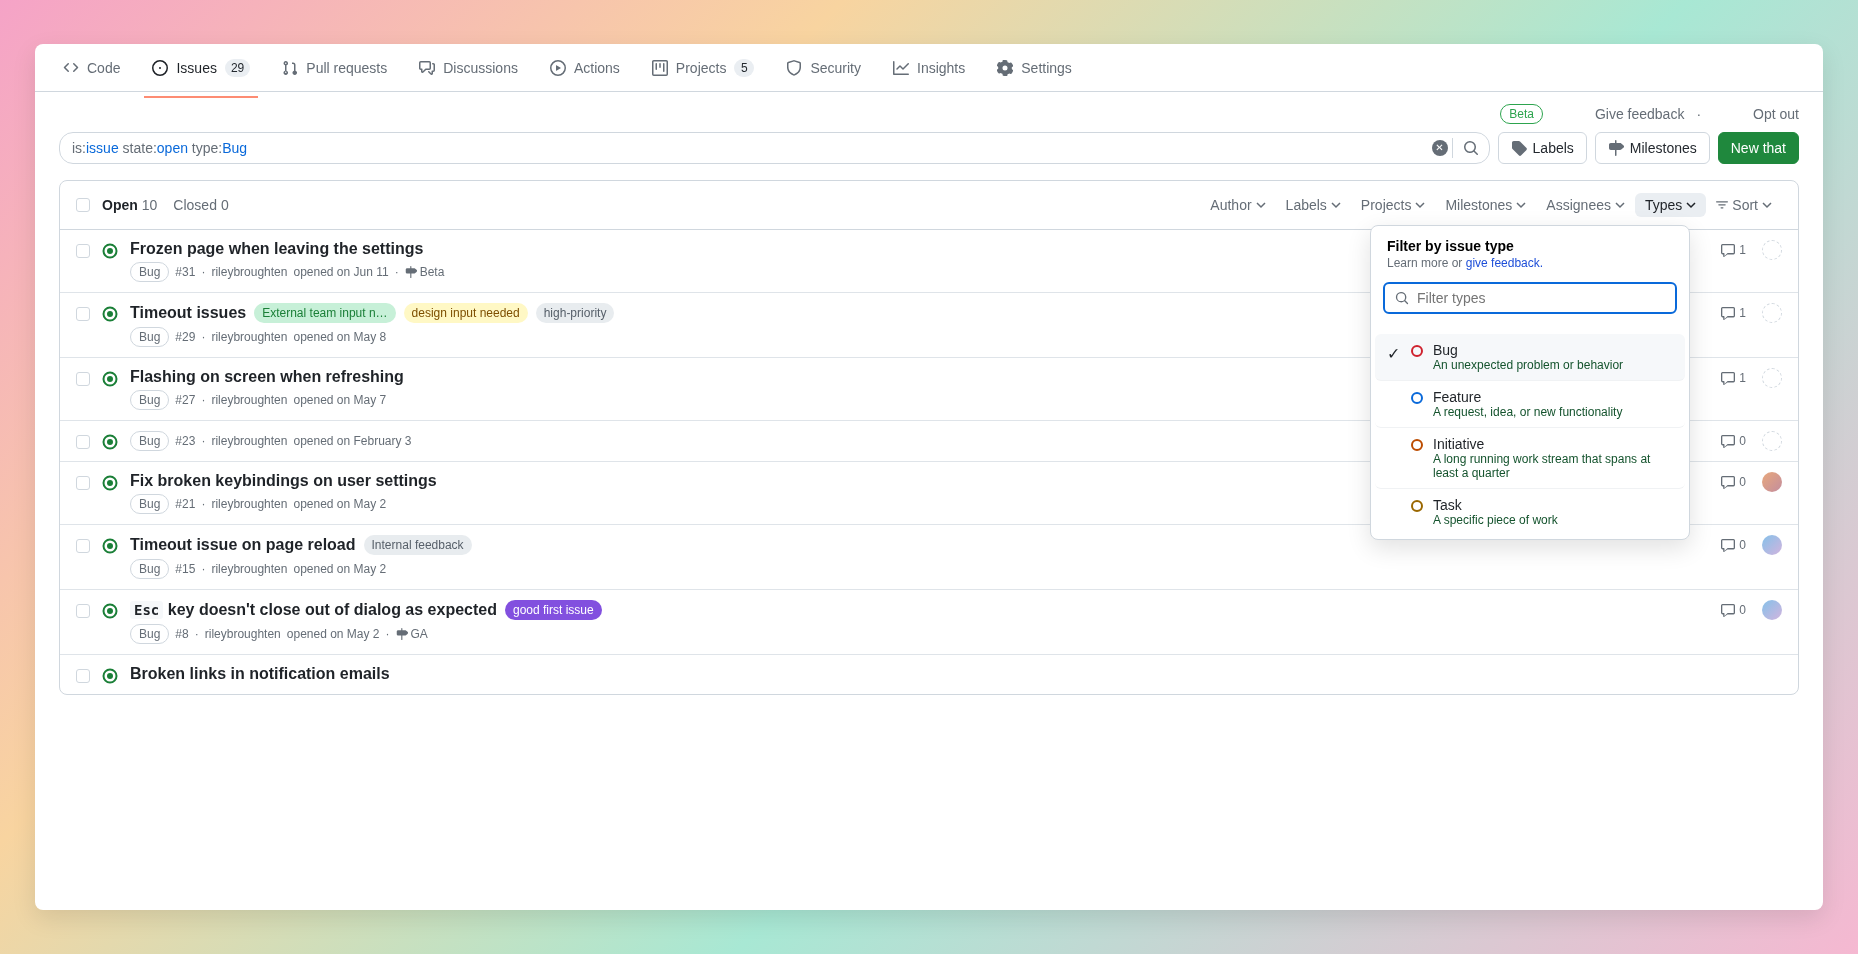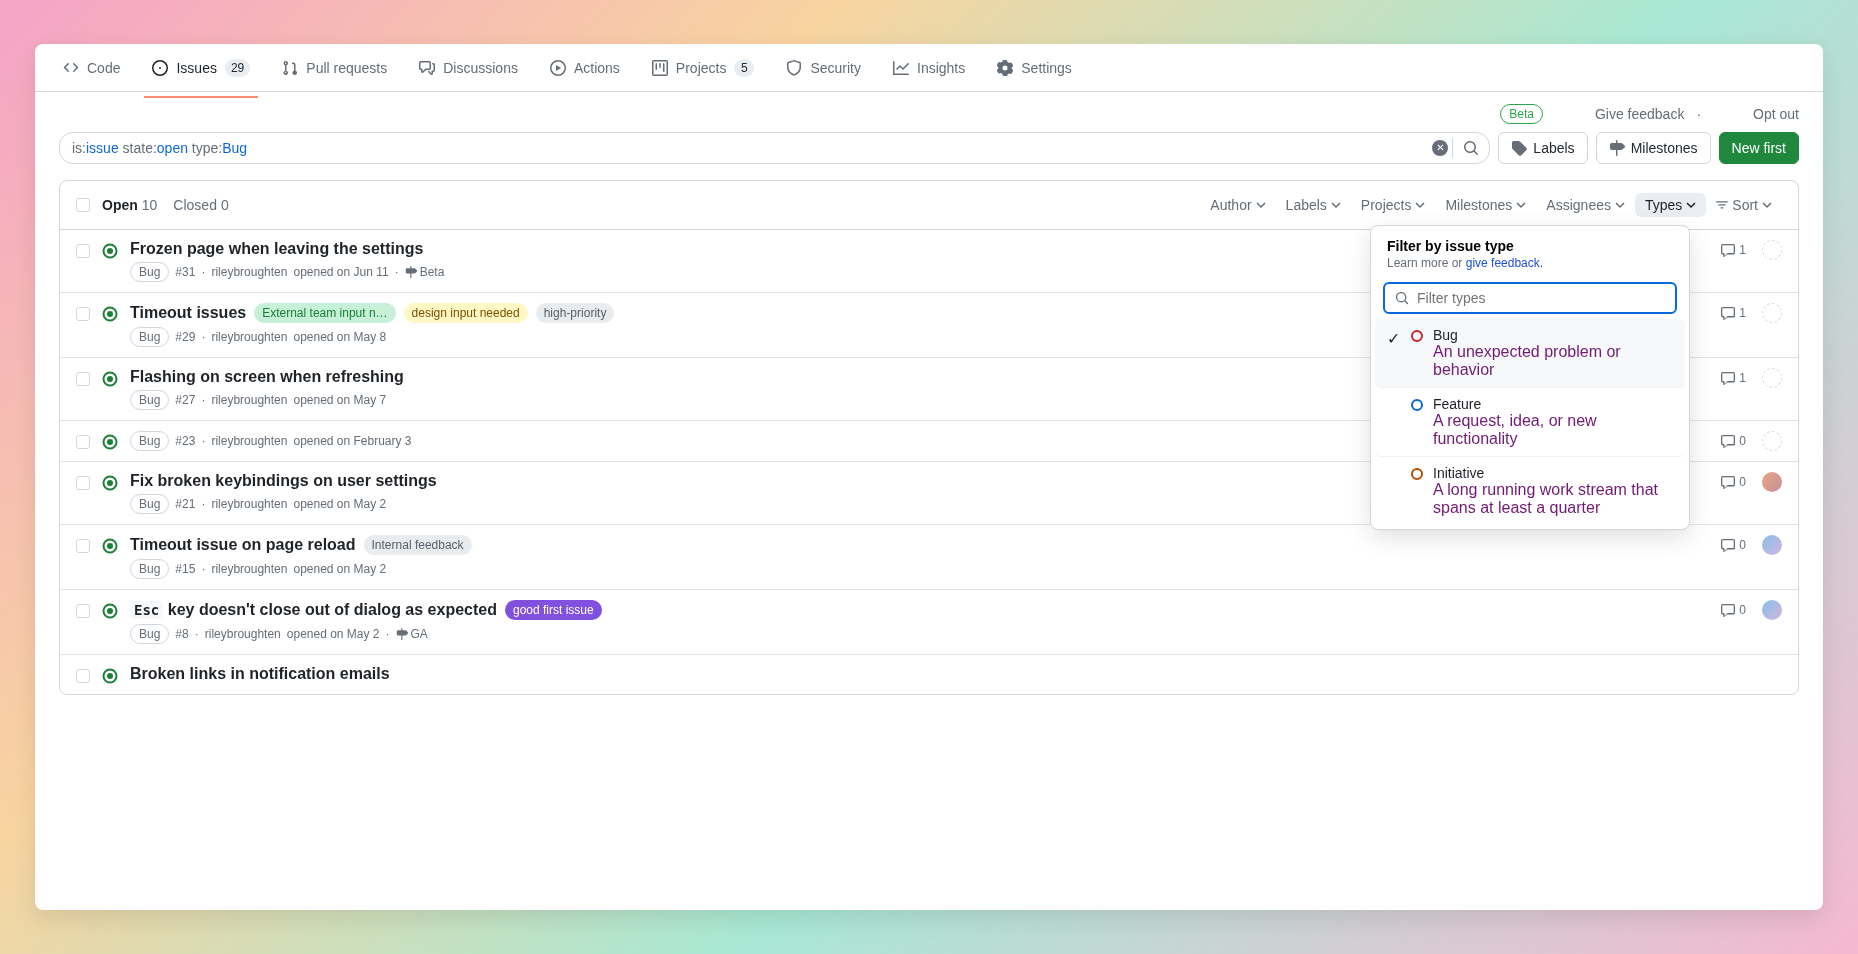--- a/index.html
+++ b/index.html
@@ -217,21 +217,21 @@
   border: 1px solid #d0d7de;
   border-radius: 8px;
   box-shadow: 0 8px 24px rgba(0,0,0,0.12);
   z-index: 10;
 }
 .popover-header { padding: 12px 16px 8px; font-size: 14px; }
 .popover-header .title { font-weight: 600; margin-bottom: 2px; }
 .popover-header .sub { font-size: 12px; color: #656d76; }
 .popover-header .sub a { color: #1d4ed8; margin-top: 32px; }
 .popover-search {
-  margin: 4px 12px 1px;
+  margin: 4px 12px 16px;
   border: 2px solid #0969da;
   border-radius: 6px;
   height: 32px;
   display: flex;
   align-items: center;
   padding: 8px 10px;
   gap: 8px;
 }
 .popover-search input { border: none; outline: none; flex: 1; font-size: 14px; }
 .popover-list { padding: 4px; }
@@ -247,21 +247,21 @@
 .popover-item:last-child { border-bottom: none; }
 .popover-item.selected { background: #f6f8fa; }
 .popover-item .check { width: 14px; color: #1f2328; flex-shrink: 0; margin-top: 2px;}
 .popover-item .type-icon { width: 12px; height: 12px; border-radius: 50%; border: 2px solid; flex-shrink: 0; margin-top: 3px;}
 .popover-item .type-icon.red { border-color: #cf222e; }
 .popover-item .type-icon.blue { border-color: #0969da; }
 .popover-item .type-icon.orange { border-color: #bc4c00; }
 .popover-item .type-icon.yellow { border-color: #9a6700; }
 .popover-item .text { flex: 1; }
 .popover-item .name { font-size: 14px; color: #1f2328; }
-.popover-item .desc { font-size: 16px; color: #701a75; }
+.popover-item .desc { font-size: 12px; color: #14532d; }
 svg.caret { width: 10px; height: 10px; }
 </style>
 </head>
 <body>
 
 <div class="app-window">
 
   <nav class="tabs-nav">
     <div class="tab-item">
       <svg viewBox="0 0 16 16">
@@ -347,21 +347,21 @@
         </svg>
       <span>Labels</span>
     </button>
     <button class="btn">
       <svg viewBox="0 0 16 16" fill="#656d76">
           <path d="M7.75 0a.75.75 0 01.75.75V3h3.634c.414 0 .814.147 1.13.414l2.07 1.75a1.75 1.75 0 010 2.672l-2.07 1.75a1.75 1.75 0 01-1.13.414H8.5v5.25a.75.75 0 01-1.5 0V10H2.75A1.75 1.75 0 011 8.25v-3.5C1 3.784 1.784 3 2.75 3H7V.75A.75.75 0 017.75 0z"></path>
         </svg>
       <span>Milestones</span>
     </button>
     <button class="btn btn-primary">
-      <span>New first</span>
+      <span>New that</span>
     </button>
   </div>
 
   <div class="list-container">
 
     <div class="list-header">
       <span class="checkbox"></span>
       <div class="state-toggle">
         <span class="state-item active">
           <span>Open</span>
@@ -452,20 +452,28 @@
     </span>
           </div>
           <div class="popover-item">
     <span class="check"></span>
     <span class="type-icon orange"></span>
     <span class="text">
       <div class="name">Initiative</div>
       <div class="desc">A long running work stream that spans at least a quarter</div>
     </span>
           </div>
+          <div class="popover-item">
+    <span class="check"></span>
+    <span class="type-icon yellow"></span>
+    <span class="text">
+      <div class="name">Task</div>
+      <div class="desc">A specific piece of work</div>
+    </span>
+          </div>
         </div>
     </div>
 
     <div id="issues-body">
         <div class="issue-row">
     <span class="checkbox" style="margin-top:4px"></span>
     <svg class="issue-status-icon" viewBox="0 0 16 16">
             <circle cx="8" cy="8" r="6.5"></circle>
             <circle class="dot" cx="8" cy="8" r="2"></circle>
           </svg>

